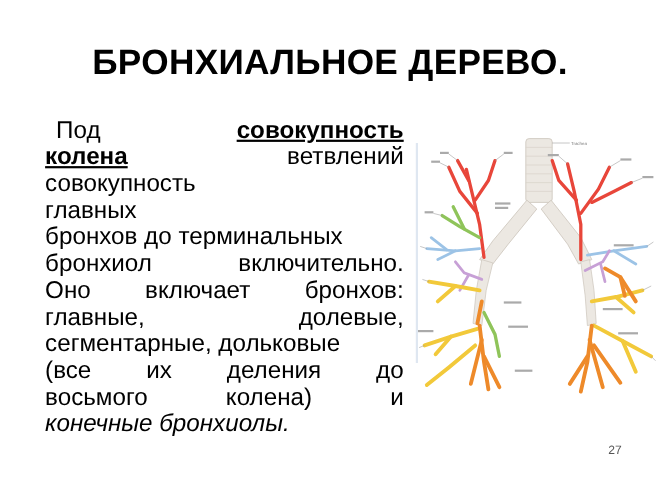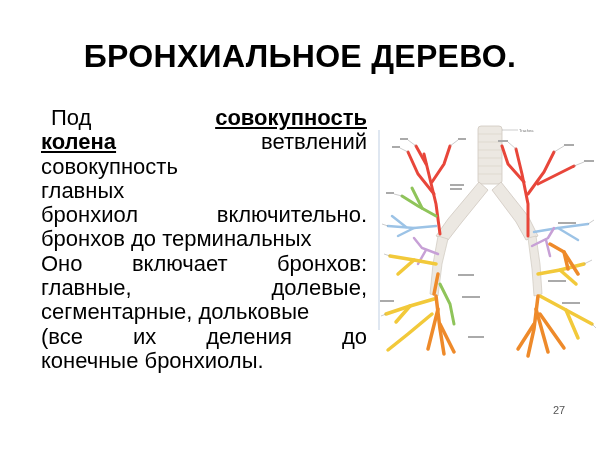--- a/index.html
+++ b/index.html
@@ -13,21 +13,21 @@
     }
 
     .body-text {
       position: absolute; left: 41px; top: 106px; width: 326px;
       font-size: 22px; line-height: 24.3px; text-align: justify;
       font-family: "Liberation Sans", sans-serif;
     }
     .body-text .line {
       display: flex; justify-content: space-between; white-space: nowrap; height: 24.3px;
     }
-    .body-text .line.last { justify-content: flex-start; }
+    .body-text .line.last { justify-content: flex-start; font-style: italic; }
     .body-text .strong-u { font-weight: bold; text-decoration: underline; text-underline-offset: 2px; }
     .body-text .indent { padding-left: 10px; }
 
     .diagram {
       position: absolute; left: 378px; top: 124px; width: 222px; height: 238px;
       background: #ffffff;
     }
     .diagram::before {
       content: ""; position: absolute; left: 0; top: 6px; width: 2px; height: 200px;
       background: #dfe7f1;
@@ -53,43 +53,48 @@
     <span class="strong-u">колена</span>
     <span>ветвлений</span>
   </div>
   <div class="line">
     <span>совокупность</span>
   </div>
   <div class="line">
     <span>главных</span>
   </div>
   <div class="line">
+    <span>бронхов до терминальных</span>
+  </div>
+  <div class="line">
     <span>бронхиол</span>
     <span>включительно.</span>
-  </div>
-  <div class="line">
-    <span>бронхов до терминальных</span>
   </div>
   <div class="line">
     <span>Оно</span>
     <span>включает</span>
     <span>бронхов:</span>
   </div>
   <div class="line">
     <span>главные,</span>
     <span>долевые,</span>
   </div>
   <div class="line">
     <span>сегментарные, дольковые</span>
   </div>
   <div class="line">
     <span>(все</span>
     <span>их</span>
     <span>деления</span>
     <span>до</span>
+  </div>
+  <div class="line">
+    <span>восьмого</span>
+    <span>колена)</span>
+    <span>и</span>
   </div>
   <div class="line last">
     <span>конечные бронхиолы.</span>
   </div>
 </div>
 
 <div class="diagram">
   <svg width="222" height="238" viewBox="0 0 222 238">
 
     <rect x="100" y="2" width="24" height="58" rx="3" fill="#ece8e2" stroke="#cfc8bf" stroke-width="0.8"></rect>

